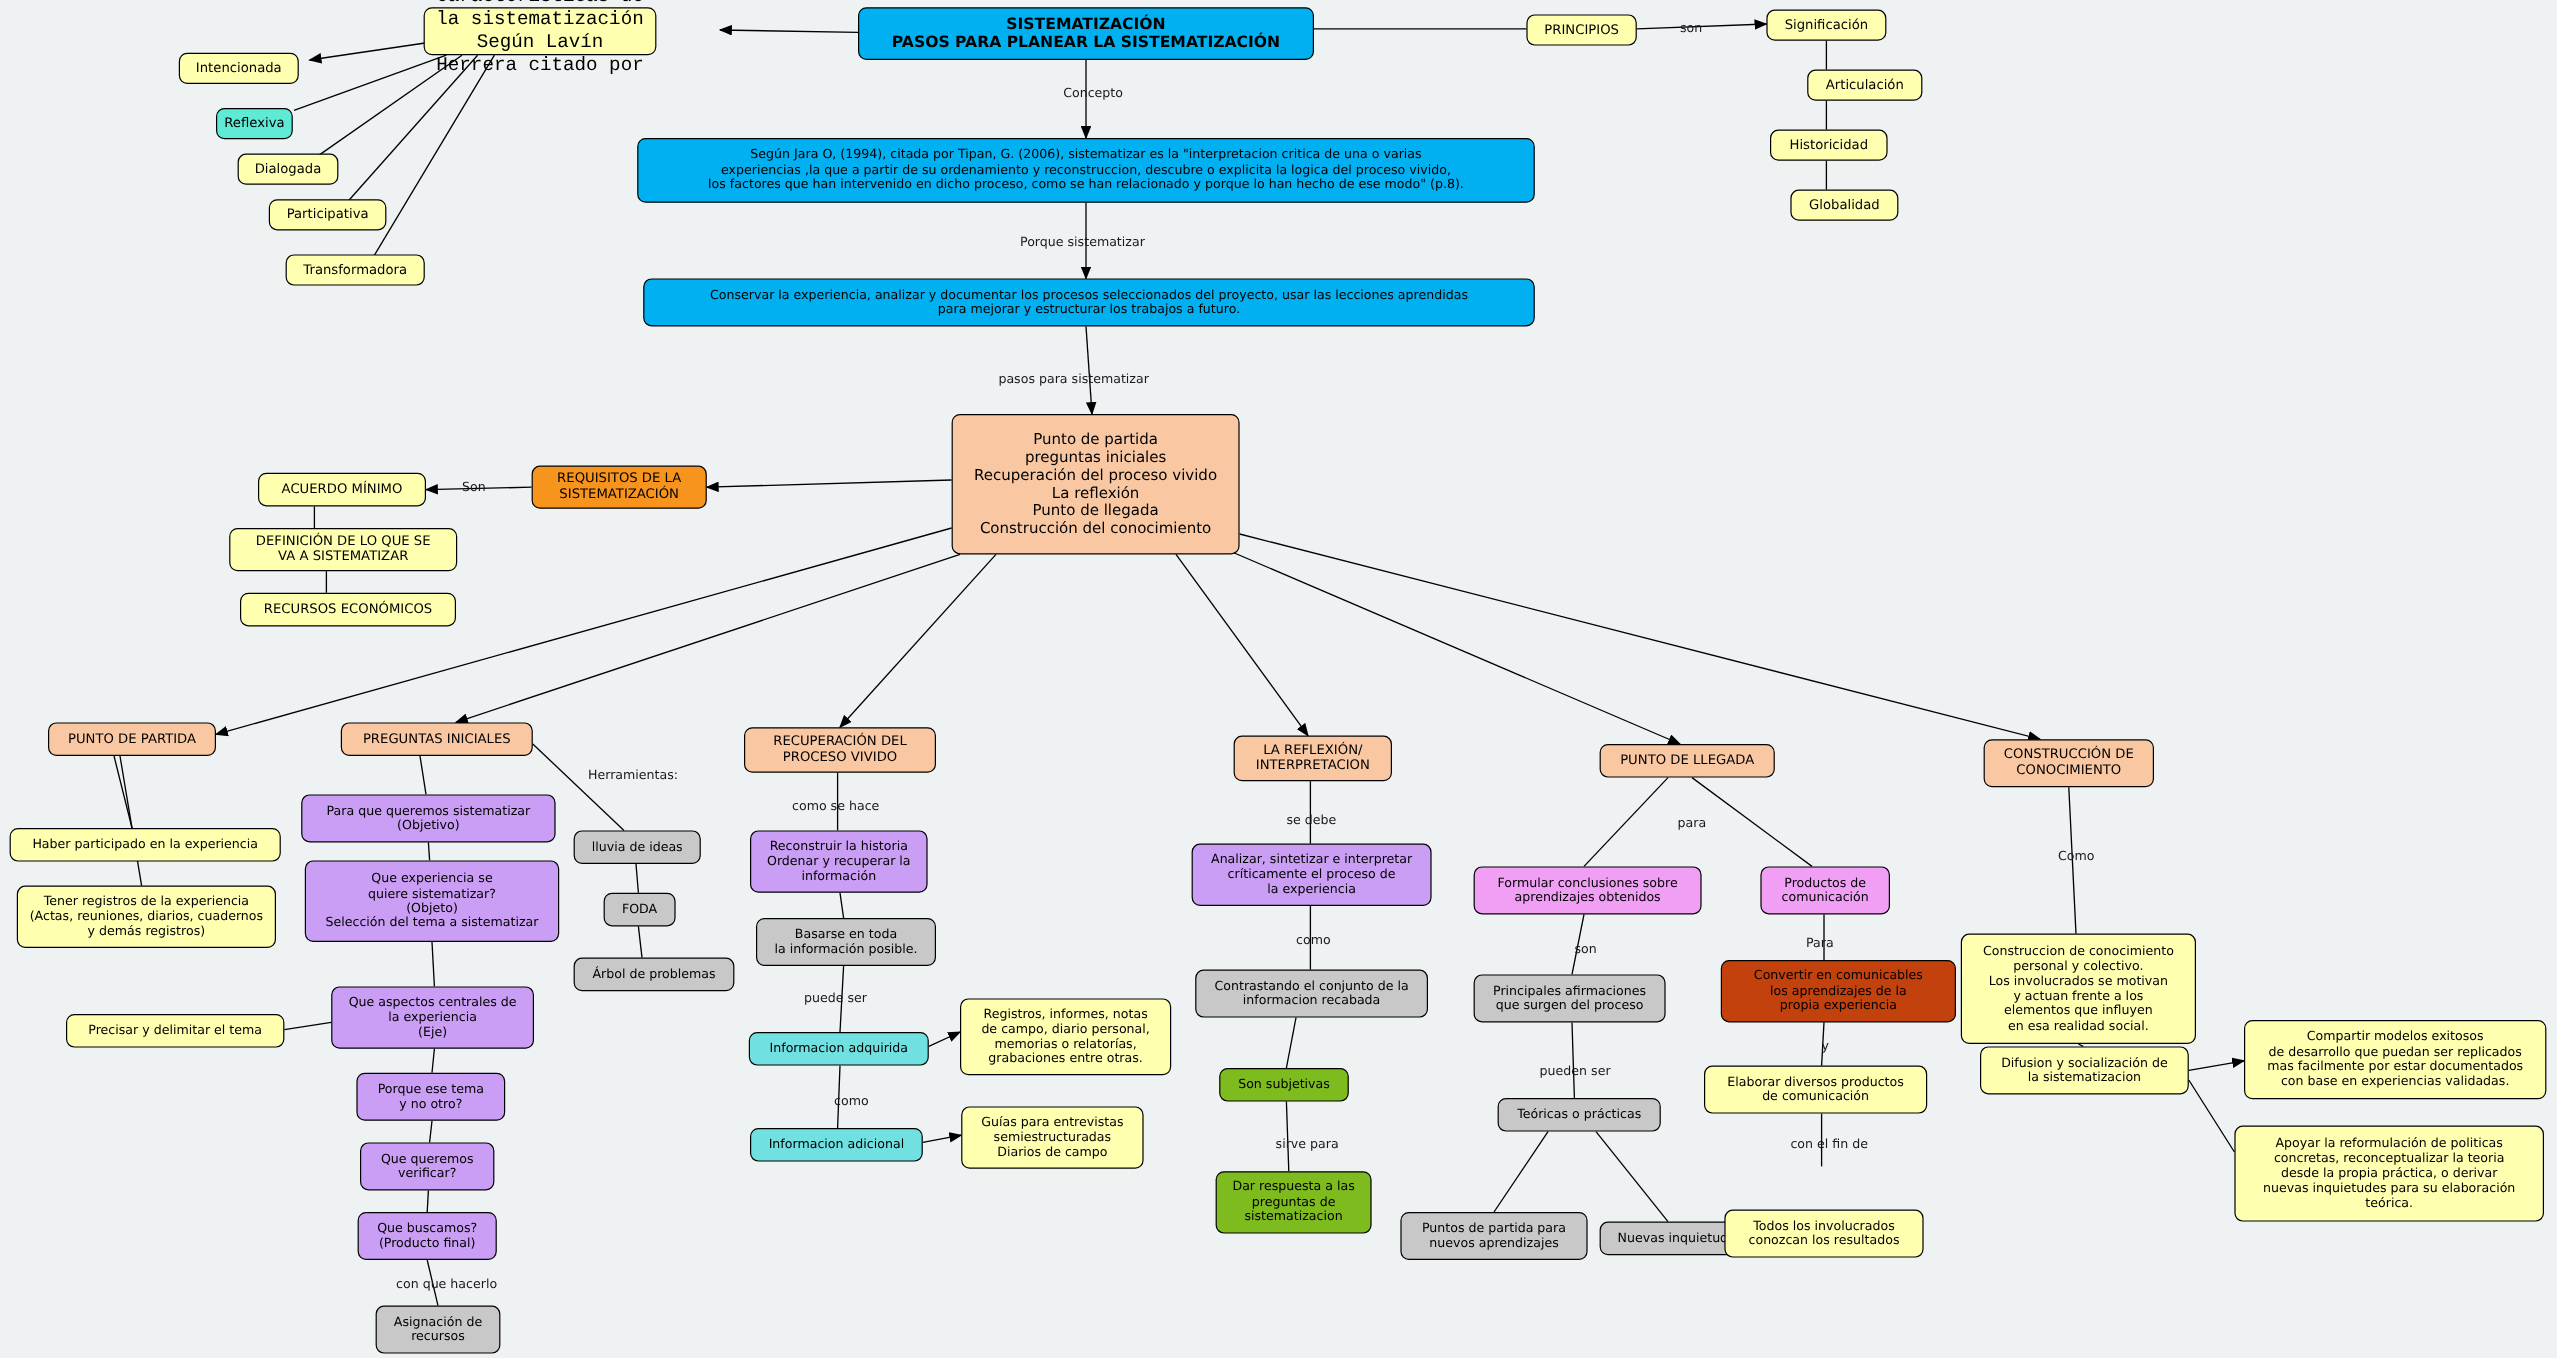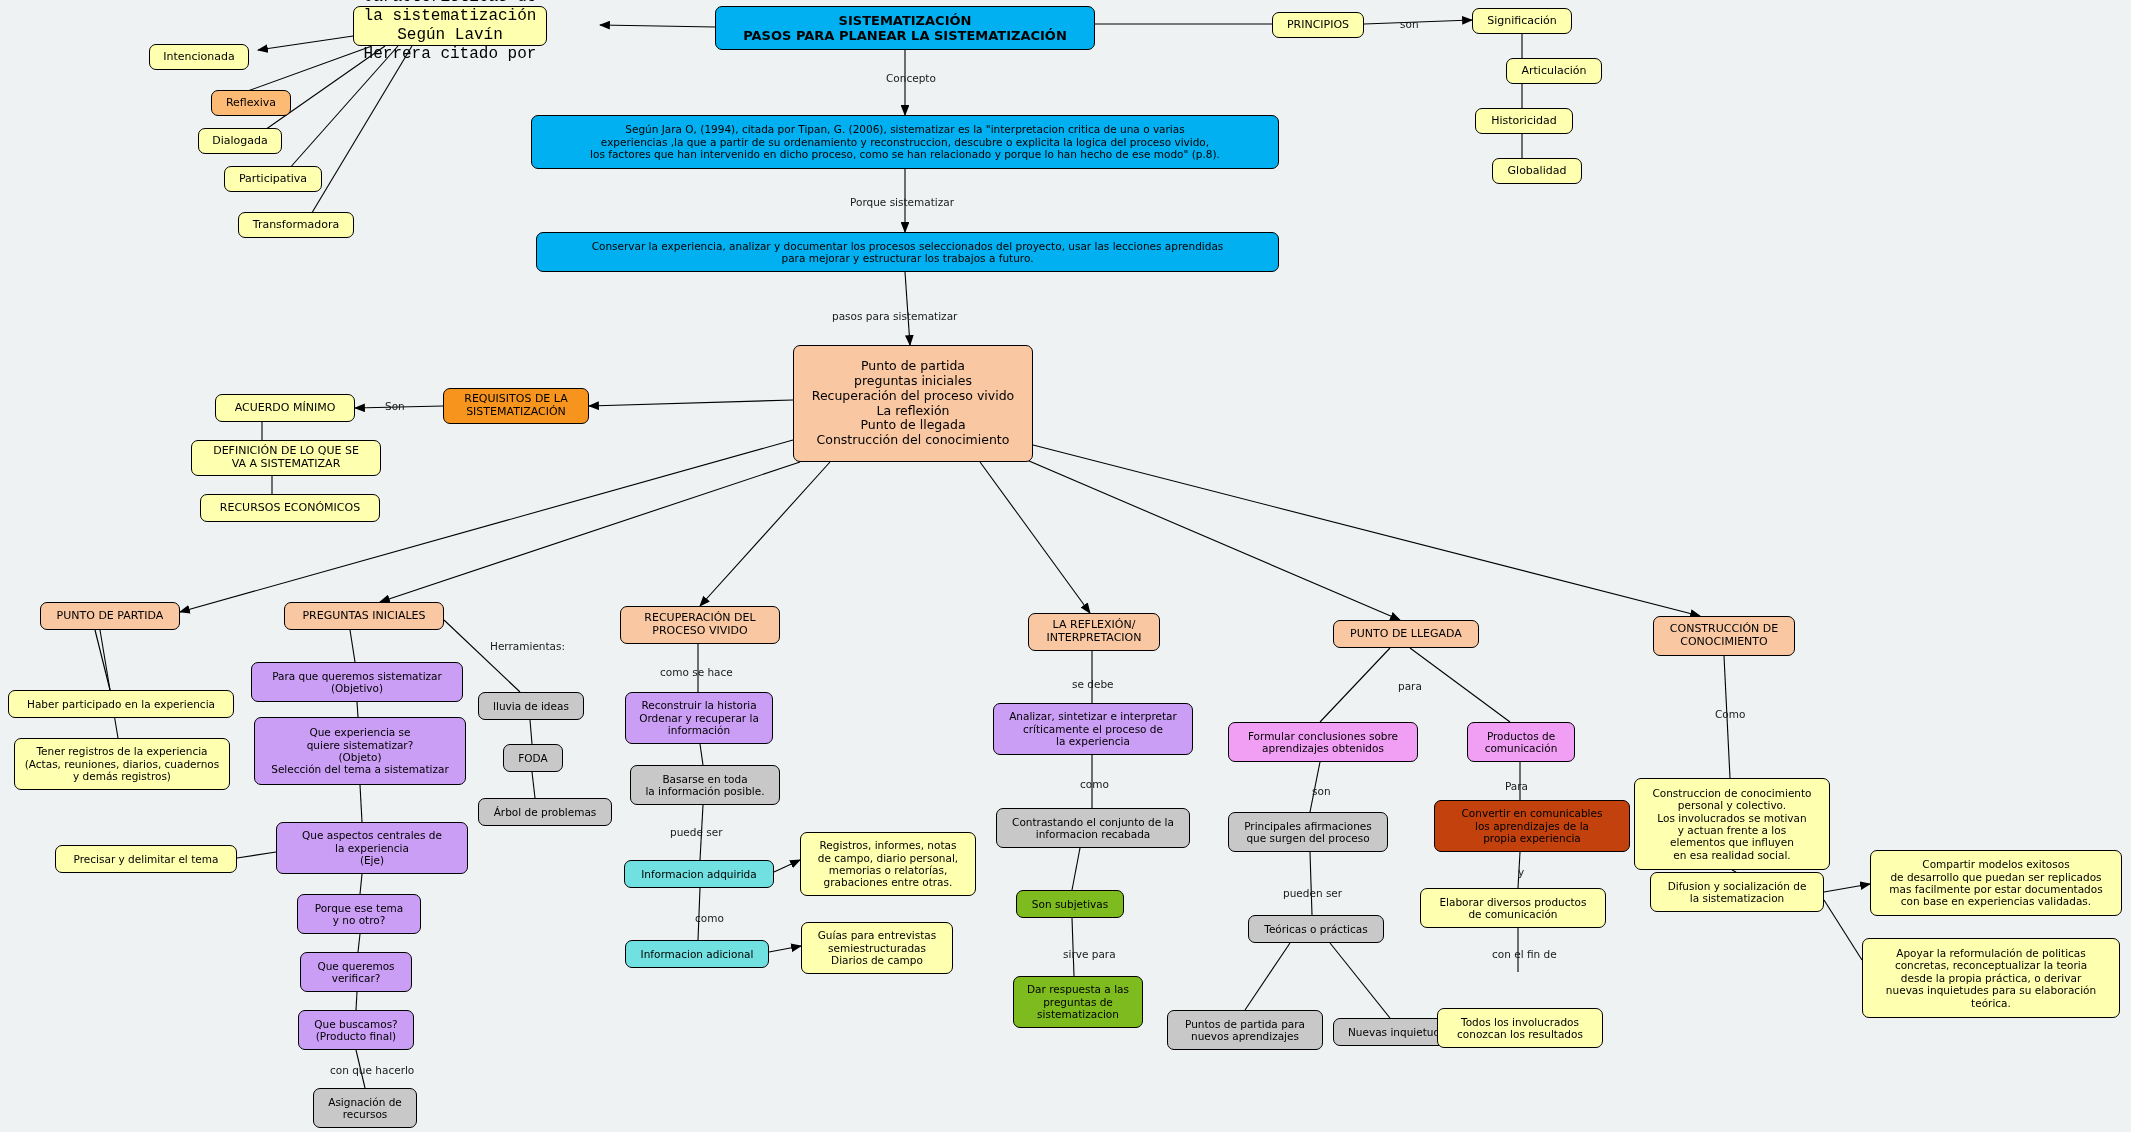--- a/index.html
+++ b/index.html
@@ -135,21 +135,21 @@
       <path d="M1824,892 L1870,884" marker-end="url(#arr)"></path>
       <path d="M1824,900 L1862,960"></path>
     </g>
   </svg>
 
   <div class="node" style="left:715px;top:6px;width:380px;height:44px;background:#00b0f0;font-size:13px;font-weight:bold;">SISTEMATIZACIÓN
 PASOS PARA PLANEAR LA SISTEMATIZACIÓN</div>
   <div class="node" style="left:353px;top:6px;width:194px;height:40px;background:#ffffb0;font-size:16px;font-family:Liberation Mono, monospace;">Características de la sistematización
 Según Lavín Herrera citado por</div>
   <div class="node" style="left:149px;top:44px;width:100px;height:26px;background:#ffffb0;font-size:11px;">Intencionada</div>
-  <div class="node" style="left:180px;top:90px;width:80px;height:26px;background:#fdba74;font-size:11px;margin-left:31px;">Reflexiva</div>
+  <div class="node" style="left:180px;top:90px;width:64px;height:26px;background:#5eead4;font-size:11px;">Reflexiva</div>
   <div class="node" style="left:198px;top:128px;width:84px;height:26px;background:#ffffb0;font-size:11px;">Dialogada</div>
   <div class="node" style="left:224px;top:166px;width:98px;height:26px;background:#ffffb0;font-size:11px;">Participativa</div>
   <div class="node" style="left:238px;top:212px;width:116px;height:26px;background:#ffffb0;font-size:11px;">Transformadora</div>
   <div class="node" style="left:1272px;top:12px;width:92px;height:26px;background:#ffffb0;font-size:11px;">PRINCIPIOS</div>
   <div class="node" style="left:1472px;top:8px;width:100px;height:26px;background:#ffffb0;font-size:11px;">Significación</div>
   <div class="node" style="left:1506px;top:58px;width:96px;height:26px;background:#ffffb0;font-size:11px;">Articulación</div>
   <div class="node" style="left:1475px;top:108px;width:98px;height:26px;background:#ffffb0;font-size:11px;">Historicidad</div>
   <div class="node" style="left:1492px;top:158px;width:90px;height:26px;background:#ffffb0;font-size:11px;">Globalidad</div>
   <div class="node" style="left:531px;top:115px;width:748px;height:54px;background:#00b0f0;font-size:10.5px;">Según Jara O, (1994), citada por Tipan, G. (2006), sistematizar es la "interpretacion critica de una o varias
 experiencias ,la que a partir de su ordenamiento y reconstruccion, descubre o explicita la logica del proceso vivido,
@@ -181,21 +181,21 @@
   <div class="node" style="left:14px;top:738px;width:216px;height:52px;background:#ffffb0;font-size:10.5px;">Tener registros de la experiencia
 (Actas, reuniones, diarios, cuadernos
 y demás registros)</div>
   <div class="node" style="left:55px;top:845px;width:182px;height:28px;background:#ffffb0;font-size:10.5px;">Precisar y delimitar el tema</div>
   <div class="node" style="left:251px;top:662px;width:212px;height:40px;background:#cb9ef5;font-size:10.5px;">Para que queremos sistematizar
 (Objetivo)</div>
   <div class="node" style="left:254px;top:717px;width:212px;height:68px;background:#cb9ef5;font-size:10.5px;">Que experiencia se
 quiere sistematizar?
 (Objeto)
 Selección del tema a sistematizar</div>
-  <div class="node" style="left:276px;top:822px;width:192px;height:52px;background:#cb9ef5;font-size:10.5px;">Que aspectos centrales de
+  <div class="node" style="left:276px;top:822px;width:169px;height:52px;background:#cb9ef5;font-size:10.5px;">Que aspectos centrales de
 la experiencia
 (Eje)</div>
   <div class="node" style="left:297px;top:894px;width:124px;height:40px;background:#cb9ef5;font-size:10.5px;">Porque ese tema
 y no otro?</div>
   <div class="node" style="left:300px;top:952px;width:112px;height:40px;background:#cb9ef5;font-size:10.5px;">Que queremos
 verificar?</div>
   <div class="node" style="left:298px;top:1010px;width:116px;height:40px;background:#cb9ef5;font-size:10.5px;">Que buscamos?
 (Producto final)</div>
   <div class="node" style="left:313px;top:1088px;width:104px;height:40px;background:#c8c8c8;font-size:10.5px;">Asignación de
 recursos</div>

